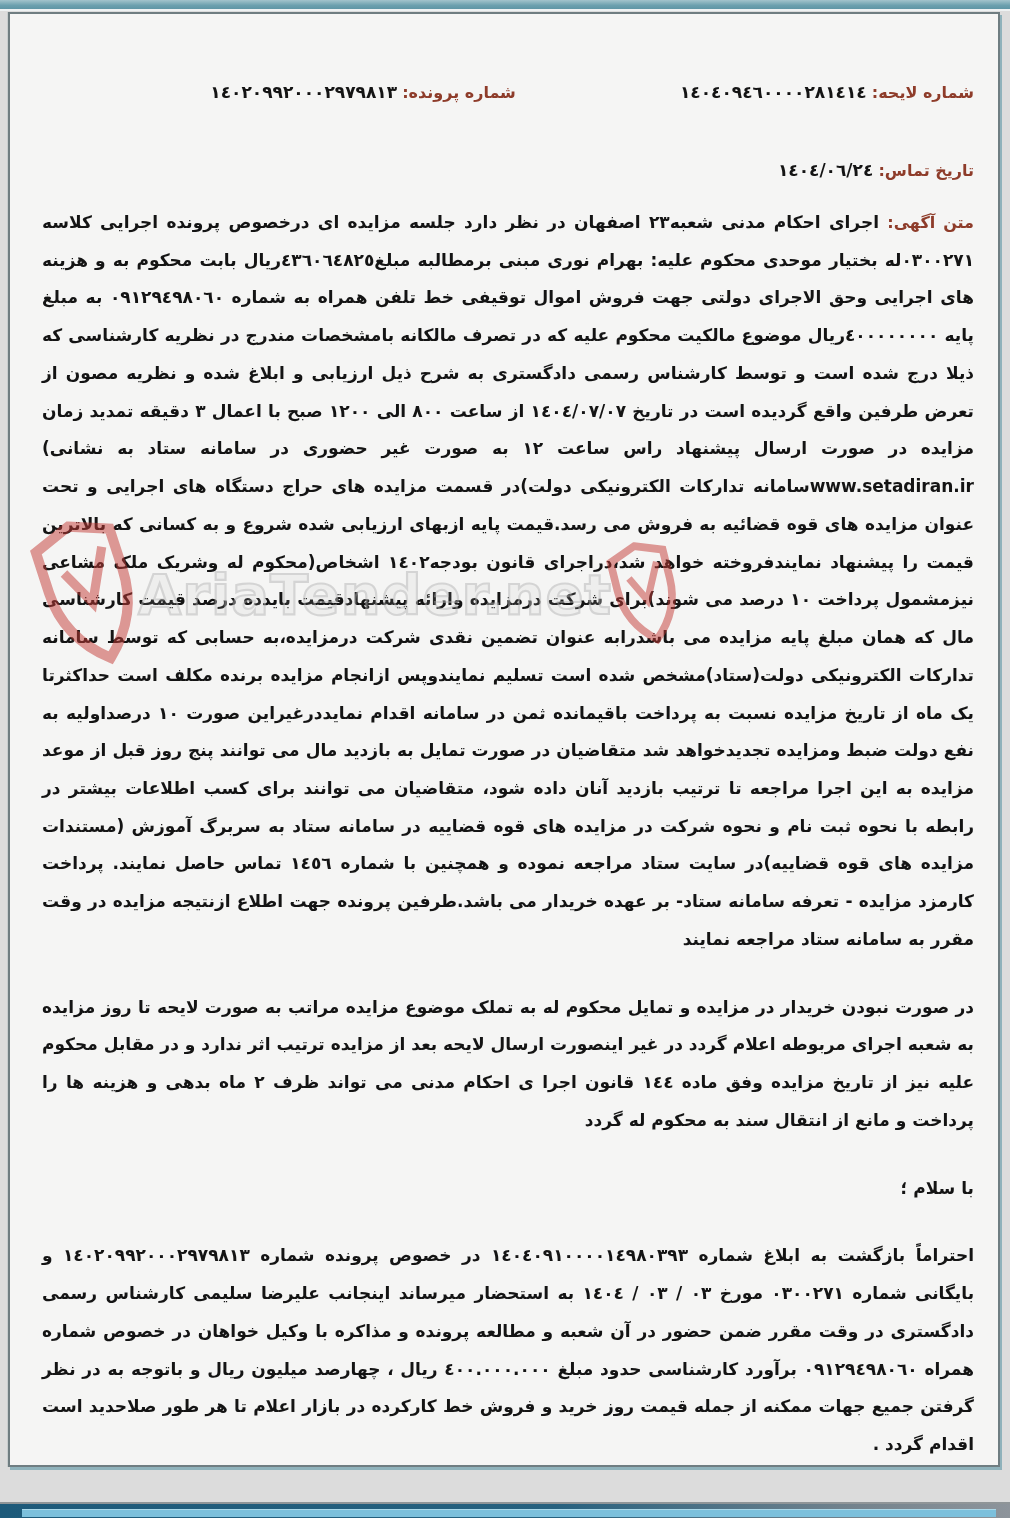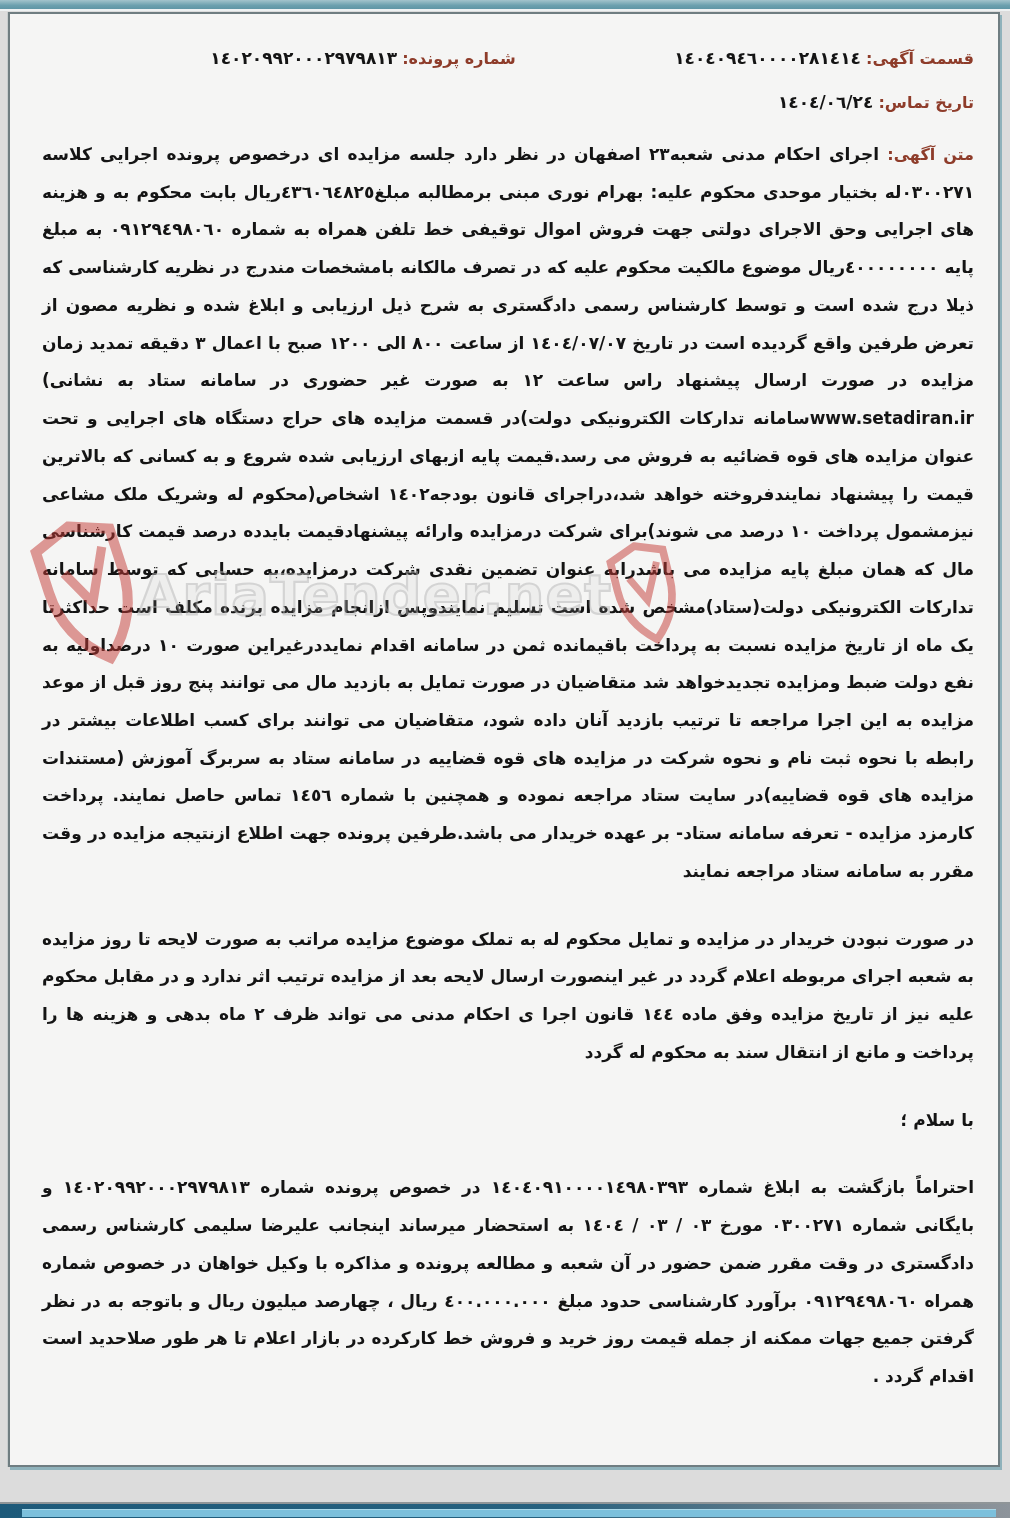--- a/index.html
+++ b/index.html
@@ -16,21 +16,21 @@
   .frame{
     position:absolute;top:12px;left:8px;width:992px;height:1455px;
     box-sizing:border-box;
     background:#f5f5f4;
     border:2px solid #6f7d81;
     box-shadow:2px 3px 0 #8fb2bb, -1px 0 0 #c8cdce;
     padding:34px 24px 0 24px;
     direction:rtl;
   }
   .hdr-row{display:grid;grid-template-columns:1fr 1.08fr;column-gap:12px;margin-bottom:24px;}
-  .pair{text-align:right;}
+  .pair{text-align:right;margin-top:34px;}
   .lbl{color:#8e3c2a;font-weight:bold;font-size:16px;}
   .val{color:#141414;font-weight:bold;font-size:17px;}
   .branch .val{line-height:2.15;}
   .subject{margin:6px 0 26px 0;}
   .body-p{
     font-size:17px;font-weight:bold;color:#141414;
     text-align:justify;line-height:2.22;margin:0 0 30px 8px;
   }
   .salam{text-align:right;margin:2px 0 30px 0;}
   .watermark{
@@ -57,21 +57,21 @@
 </style>
 </head>
 <body>
 
 <div class="topbar"></div>
 
 <div class="frame">
 
   <div class="hdr-row">
     <div class="pair">
-      <span class="lbl">قسمت آگهی:</span>
+      <span class="lbl">شماره لایحه:</span>
       <span class="val">١٤٠٤٠٩٤٦٠٠٠٠٢٨١٤١٤</span>
     </div>
     <div class="pair">
       <span class="lbl">شماره پرونده:</span>
       <span class="val">١٤٠٢٠٩٩٢٠٠٠٢٩٧٩٨١٣</span>
     </div>
   </div>
 
   <div class="hdr-row">
     <div class="pair">

